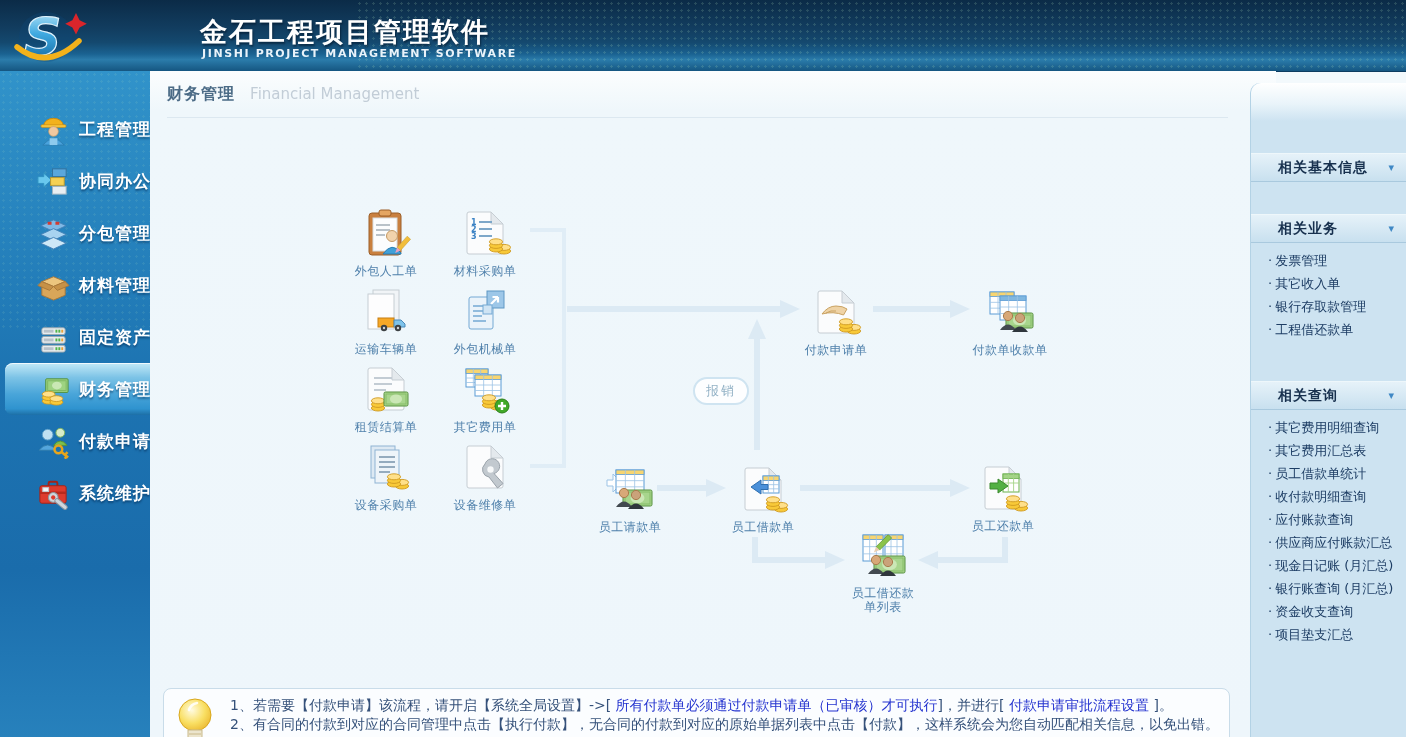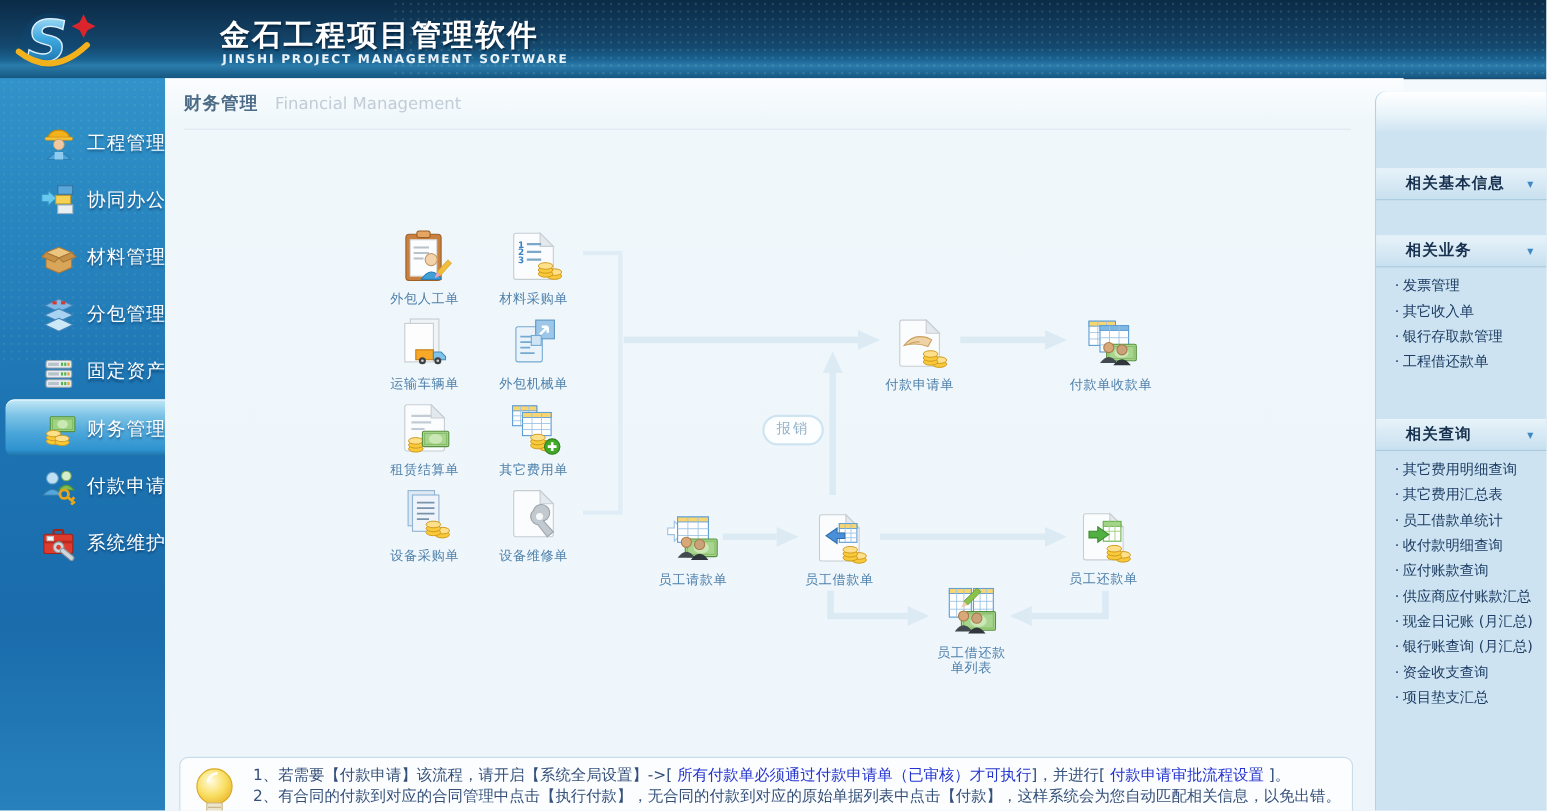--- a/index.html
+++ b/index.html
@@ -14,21 +14,21 @@
   .header-dots{position:absolute;right:0;top:0;width:1050px;height:71px;opacity:.55;}
   .logo{position:absolute;left:14px;top:5px;}
   .brand-title{position:absolute;left:200px;top:14px;color:#ffffff;font-size:27px;font-weight:bold;
     letter-spacing:2px;text-shadow:1px 2px 2px rgba(0,20,40,.6);}
   .brand-sub{position:absolute;left:202px;top:47px;color:#e9f3fa;font-size:11px;font-weight:bold;letter-spacing:1.6px;}
 
   
   .sidebar{position:absolute;left:0;top:71px;width:150px;height:666px;
     background:linear-gradient(180deg,#3193ca 0%,#1d74b2 45%,#1a6cab 75%,#2781bc 100%);}
   .sidebar-dots{position:absolute;left:0;top:0;width:150px;height:260px;opacity:.35;}
-  .nav{position:absolute;left:0;top:32px;width:150px;}
+  .nav{position:absolute;left:0;top:32px;width:150px;font-weight:bold;}
   .nav-item{position:relative;height:52px;display:flex;align-items:center;cursor:pointer;}
   .nav-icon{width:36px;height:36px;margin-left:36px;display:flex;align-items:center;justify-content:center;}
   .nav-label{margin-left:8px;color:#ffffff;font-size:17px;letter-spacing:1px;
     text-shadow:0 2px 2px rgba(0,40,80,.55);white-space:nowrap;}
   .nav-item.selected{background:linear-gradient(180deg,#c3e9f7 0%,#7cc3e6 28%,#49a5d9 60%,#2f93cf 88%,#1d6fa6 100%);
     border-radius:8px 0 0 8px;margin-left:5px;box-shadow:inset 0 1px 0 rgba(255,255,255,.75);}
   .nav-item.selected .nav-icon{margin-left:31px;}
 
   
   .main{position:absolute;left:150px;top:71px;width:1095px;height:666px;
@@ -128,39 +128,39 @@
               <rect x="17" y="5" width="14" height="8" fill="#5aa7dc" stroke="#32719c"></rect>
               <rect x="15" y="14" width="14" height="8" fill="#f5d154" stroke="#bf9a2a"></rect>
               <rect x="17" y="23" width="14" height="8" fill="#e8eef2" stroke="#9fb4c2"></rect>
             </svg>
           </span>
           <span class="nav-label">协同办公</span>
         </div>
         <div class="nav-item">
           <span class="nav-icon">
             <svg viewBox="0 0 36 36" width="35" height="35">
-              <path d="M6 14l12 5 12-5v14l-12 5-12-5z" fill="#d9a659" stroke="#a9793a"></path>
-              <path d="M6 14l12-5 12 5-12 5z" fill="#ecc57e" stroke="#a9793a"></path>
-              <path d="M6 14l-4 4 12 5 4-4z" fill="#c69147" stroke="#a9793a"></path>
-              <path d="M30 14l4 4-12 5-4-4z" fill="#c69147" stroke="#a9793a"></path>
-            </svg>
-          </span>
-          <span class="nav-label">材料管理</span>
-        </div>
-        <div class="nav-item">
-          <span class="nav-icon">
-            <svg viewBox="0 0 36 36" width="35" height="35">
               <path d="M18 4l13 6-13 6L5 10z" fill="#7fb9e6" stroke="#4583b8"></path>
               <rect x="12" y="6" width="4" height="3" fill="#d23b33"></rect>
               <rect x="20" y="6" width="4" height="3" fill="#d23b33"></rect>
               <path d="M18 13l13 6-13 6L5 19z" fill="#a8d3f0" stroke="#4583b8"></path>
               <path d="M18 22l13 6-13 6L5 28z" fill="#cde8f7" stroke="#4583b8"></path>
             </svg>
           </span>
           <span class="nav-label">分包管理</span>
+        </div>
+        <div class="nav-item">
+          <span class="nav-icon">
+            <svg viewBox="0 0 36 36" width="35" height="35">
+              <path d="M6 14l12 5 12-5v14l-12 5-12-5z" fill="#d9a659" stroke="#a9793a"></path>
+              <path d="M6 14l12-5 12 5-12 5z" fill="#ecc57e" stroke="#a9793a"></path>
+              <path d="M6 14l-4 4 12 5 4-4z" fill="#c69147" stroke="#a9793a"></path>
+              <path d="M30 14l4 4-12 5-4-4z" fill="#c69147" stroke="#a9793a"></path>
+            </svg>
+          </span>
+          <span class="nav-label">材料管理</span>
         </div>
         <div class="nav-item">
           <span class="nav-icon">
             <svg viewBox="0 0 36 36" width="35" height="35">
               <g>
                 <rect x="6" y="8" width="24" height="7" rx="2" fill="#e8ecef" stroke="#9aa7b0"></rect>
                 <rect x="8" y="10" width="10" height="3" fill="#b8c2ca"></rect>
                 <rect x="20" y="10" width="2" height="3" fill="#53b54a"></rect>
                 <rect x="23" y="10" width="2" height="3" fill="#53b54a"></rect>
                 <rect x="26" y="10" width="2" height="3" fill="#e9a13a"></rect>

